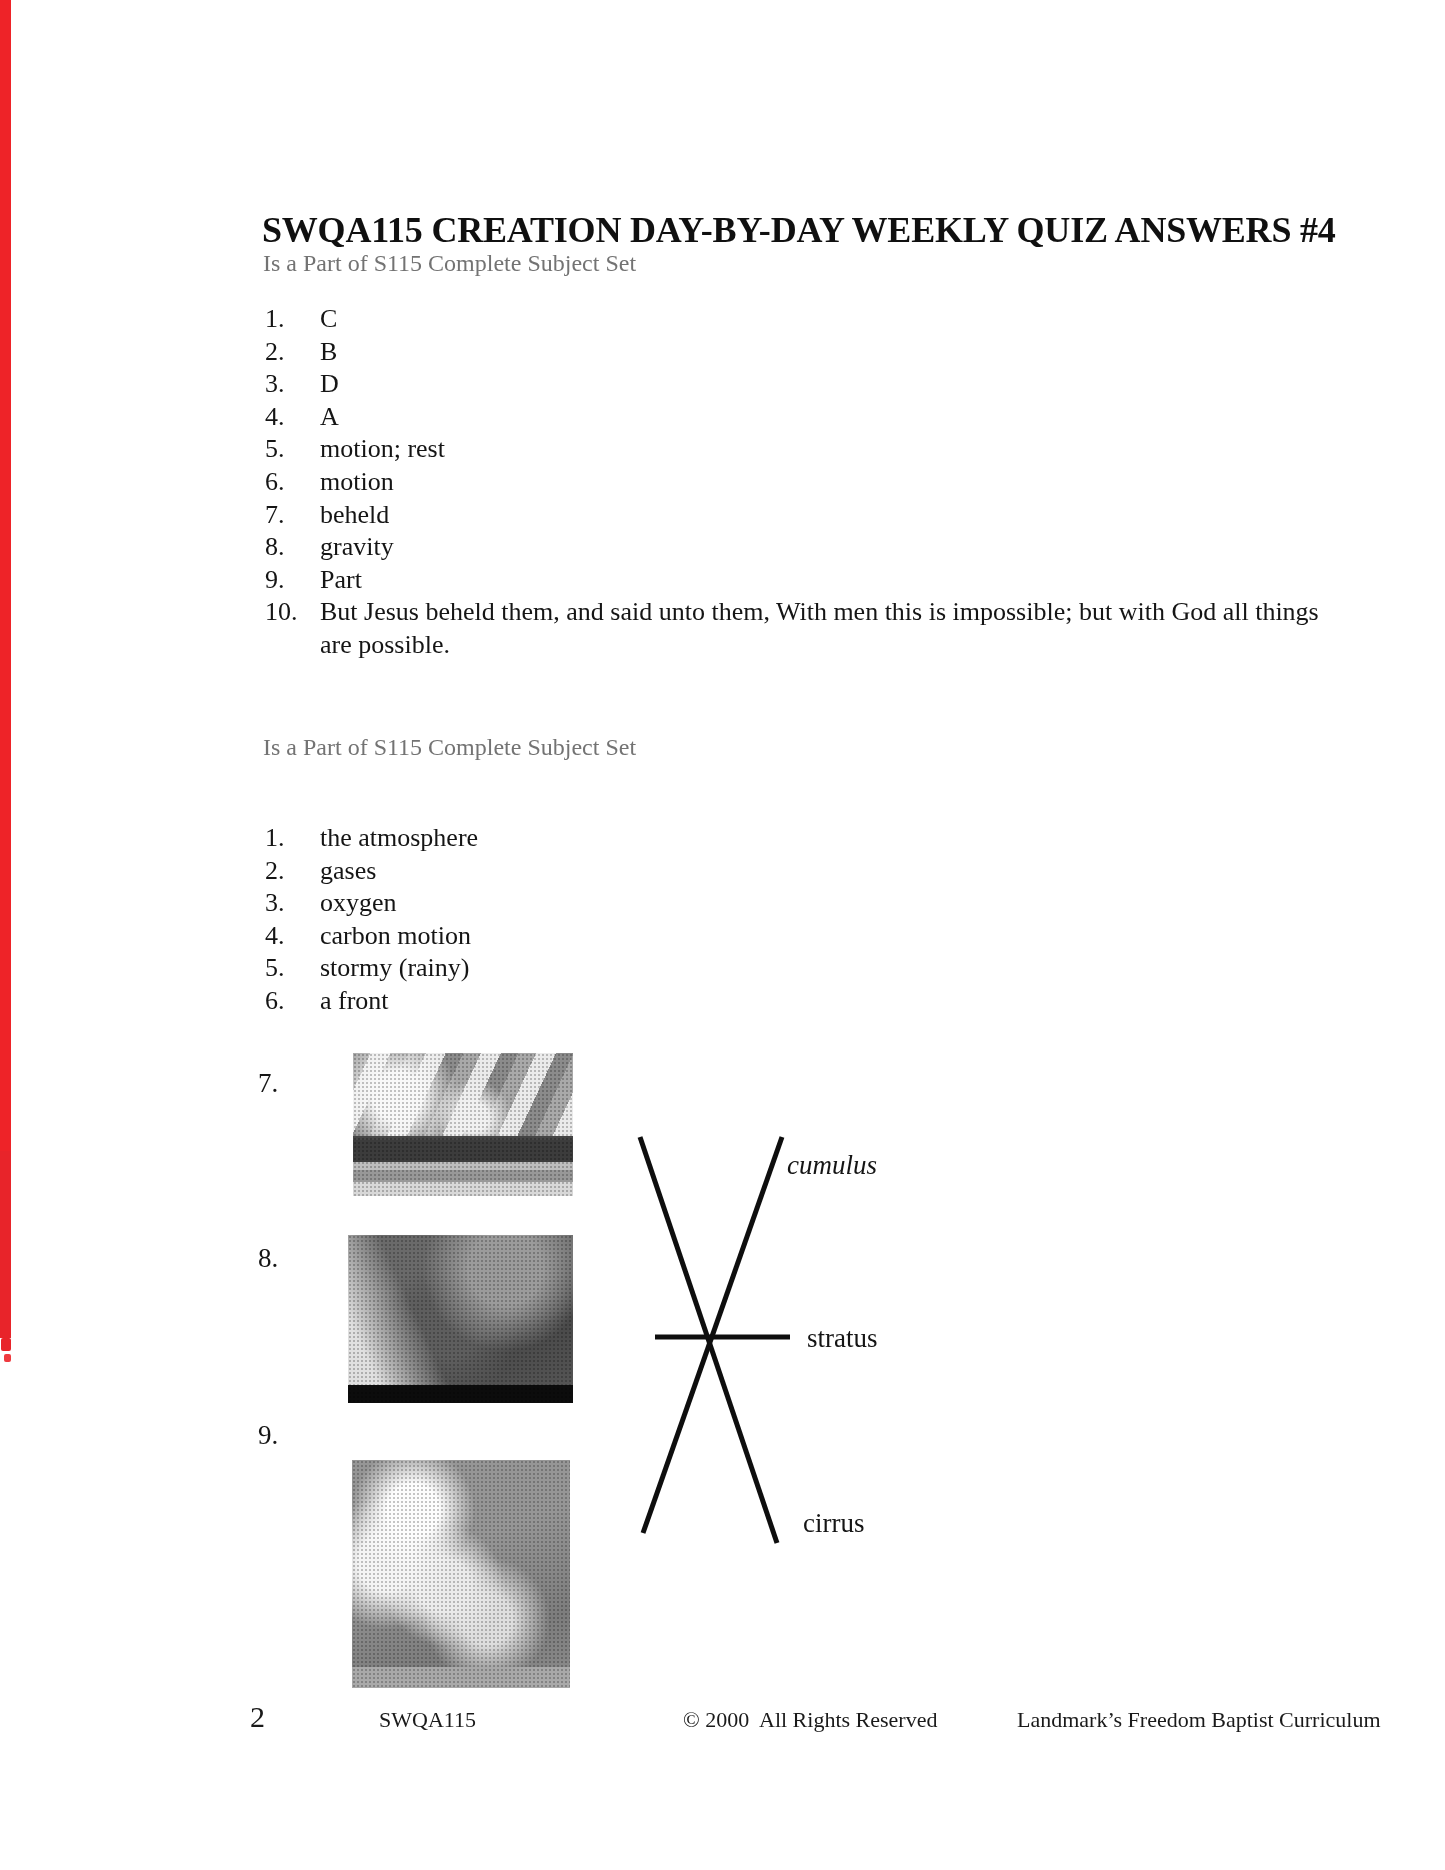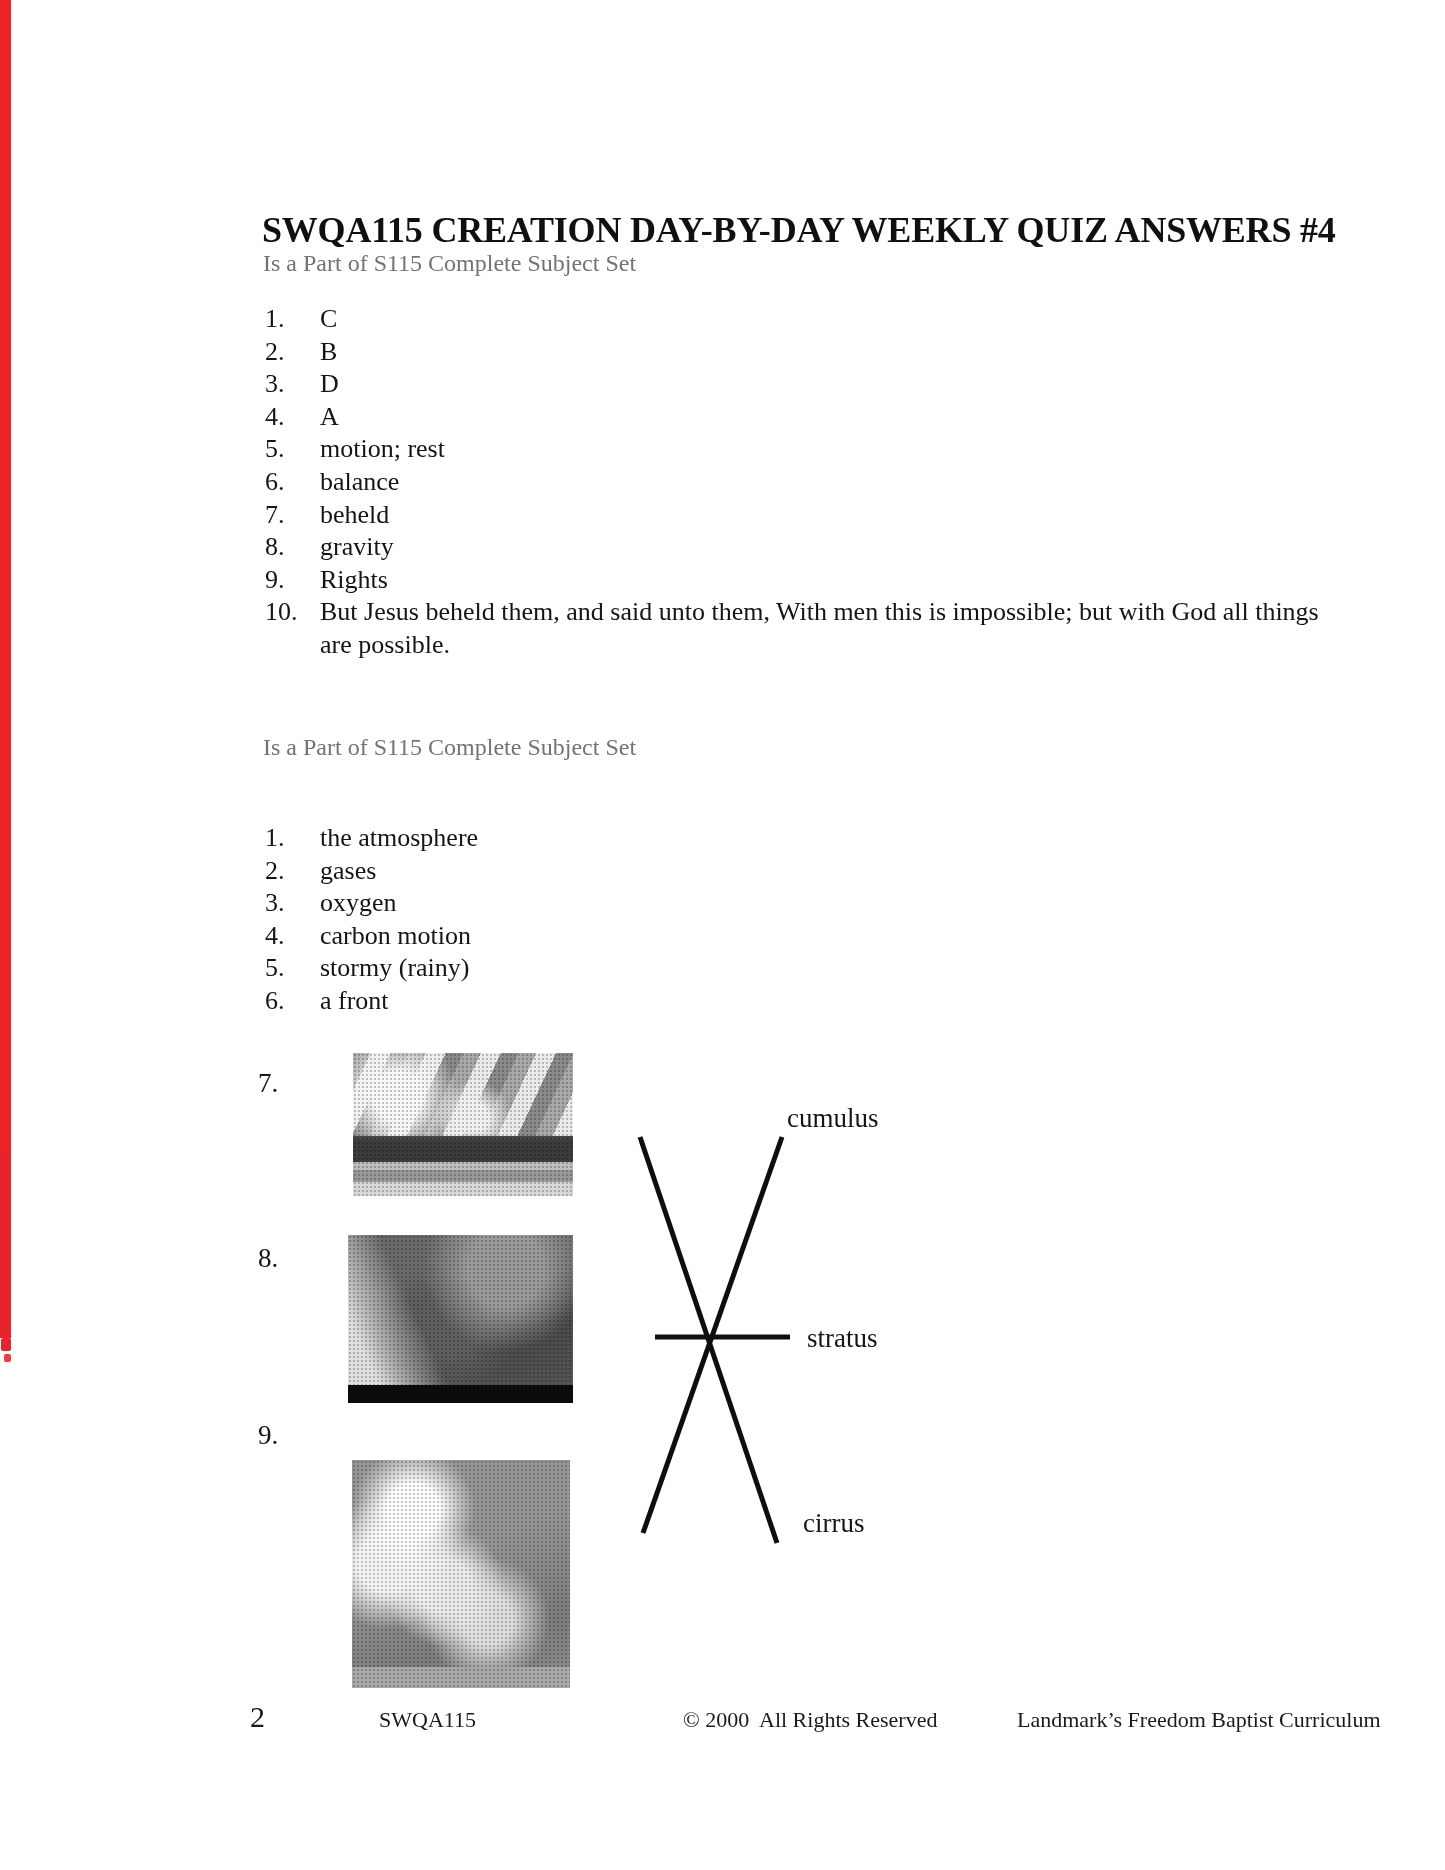--- a/index.html
+++ b/index.html
@@ -88,21 +88,21 @@
       radial-gradient(circle at 16% 45%, #f2f2f2 0 13%, rgba(242,242,242,0) 30%),
       radial-gradient(circle at 42% 55%, #e9e9e9 0 15%, rgba(233,233,233,0) 34%),
       radial-gradient(circle at 62% 70%, #dcdcdc 0 12%, rgba(220,220,220,0) 30%),
       linear-gradient(160deg, #969696 0 40%, #7d7d7d 75%, #8d8d8d 100%);
   }
 
   .match-lines{position:absolute;left:600px;top:1090px;width:320px;height:480px;}
   .match-label{
     position:absolute;font-size:27px;color:#151515;white-space:nowrap;
   }
-  #label-cumulus{left:787px;top:1103px;}
+  #label-cumulus{left:787px;top:1150px;font-style:italic;}
   #label-stratus{left:807px;top:1323px;}
   #label-cirrus{left:803px;top:1508px;}
 
   
   .footer-text{position:absolute;font-size:22px;color:#1a1a1a;white-space:pre;}
   #footer-page{left:250px;top:1700px;font-size:30px;}
   #footer-code{left:379px;top:1707px;}
   #footer-copyright{left:683px;top:1707px;}
   #footer-brand{left:1017px;top:1707px;}
 </style>
@@ -134,33 +134,33 @@
     <div class="row">
         <span class="num">4.</span>
         <span class="txt">A</span>
       </div>
     <div class="row">
         <span class="num">5.</span>
         <span class="txt">motion; rest</span>
       </div>
     <div class="row">
         <span class="num">6.</span>
-        <span class="txt">balance</span>
+        <span class="txt">motion</span>
       </div>
     <div class="row">
         <span class="num">7.</span>
         <span class="txt">beheld</span>
       </div>
     <div class="row">
         <span class="num">8.</span>
         <span class="txt">gravity</span>
       </div>
     <div class="row">
         <span class="num">9.</span>
-        <span class="txt">Rights</span>
+        <span class="txt">Part</span>
       </div>
     <div class="row">
       <span class="num">10.</span>
       <span class="txt"><span>But Jesus beheld </span><span class="italic">them,</span><span> and said unto them, With men this is impossible; but with God all things are possible.</span></span>
     </div>
   </div>
 
   <div id="subtitle-2" class="section-subtitle">Is a Part of S115 Complete Subject Set</div>
 
   <div id="answers-2" class="answers">

